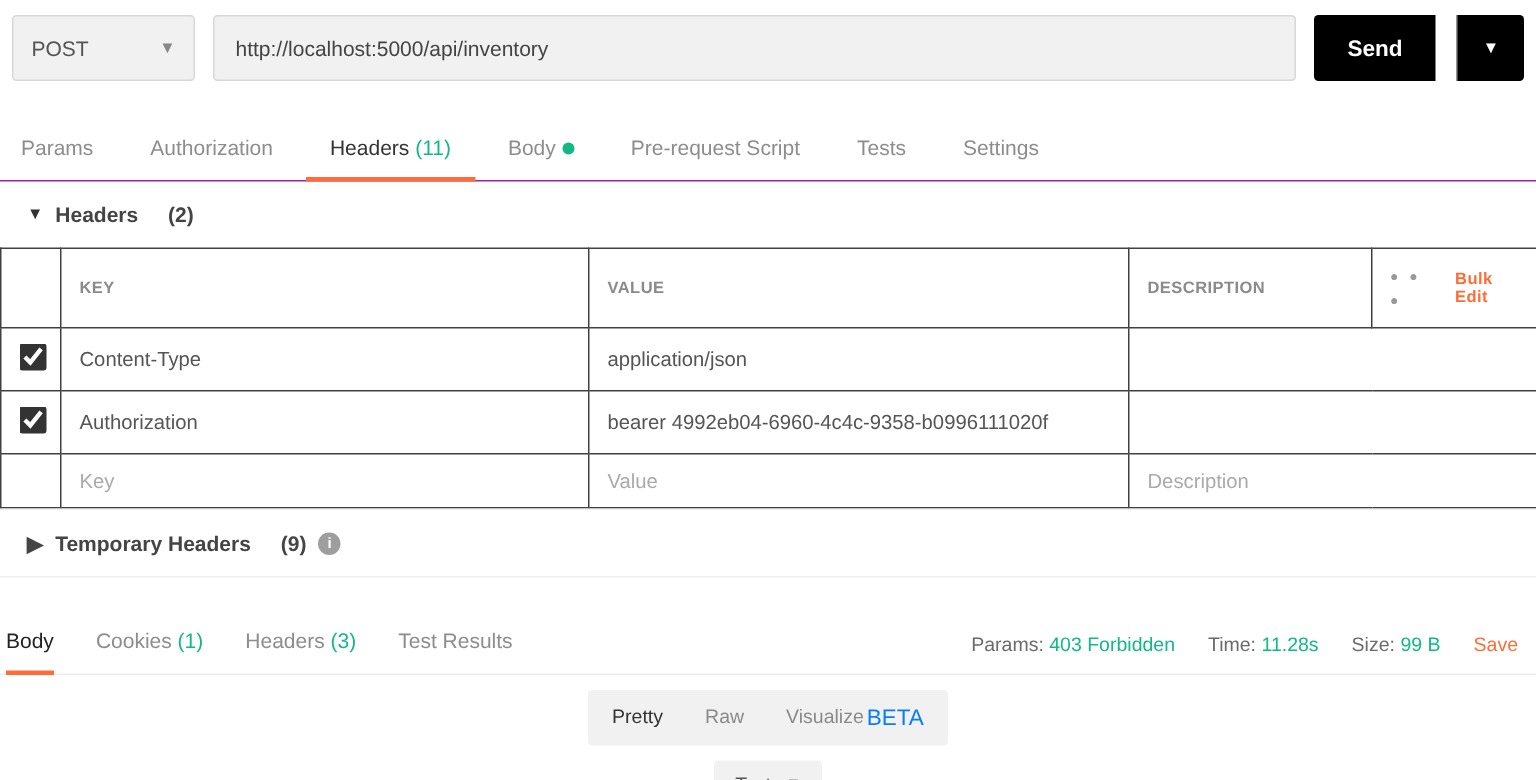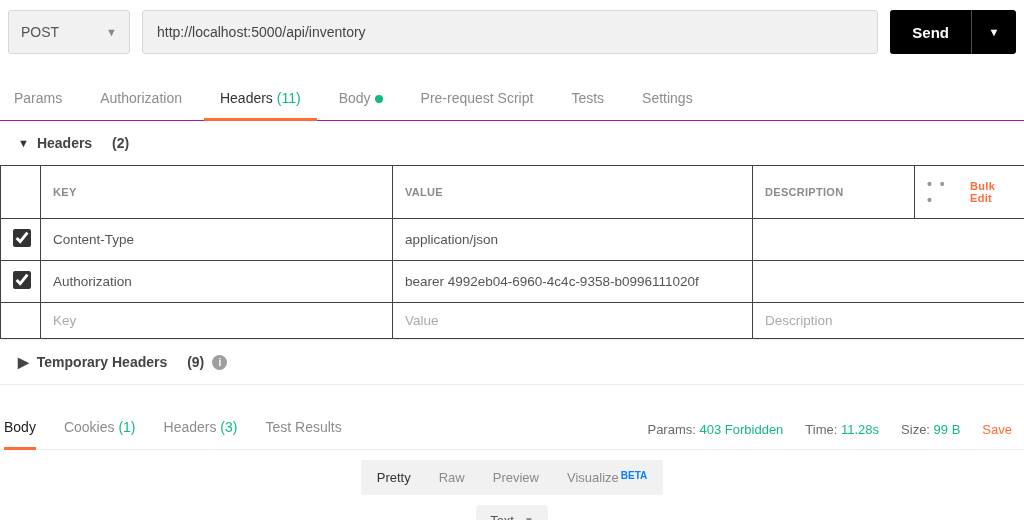--- a/index.html
+++ b/index.html
@@ -6,21 +6,21 @@
 body { background: #fff; color: #4a4a4a; font-size: 13px; width: 1024px; height: 520px; overflow: hidden; }
 
 
 .reqrow { display: flex; gap: 12px; padding: 10px 8px 12px 8px; align-items: stretch; }
 .method-select { width: 122px; background: #f1f1f1; border: 1px solid #d8d8d8; border-radius: 3px; display: flex; align-items: center; padding: 0 12px; color: #555; font-size: 14px; justify-content: space-between; cursor: pointer; }
 .method-select .chev { color: #888; font-size: 11px; }
 .url-input { flex: 1; background: #f1f1f1; border: 1px solid #d8d8d8; border-radius: 3px; display: flex; align-items: center; padding: 0 14px; color: #444; font-size: 14px; }
 .btn-send { display: flex; border-radius: 3px; overflow: hidden; }
 .btn-send button { background: #000000; color: #fff; border: none; font-size: 15px; font-weight: 600; padding: 4px 22px; cursor: pointer; }
 .btn-send .splitbtn { width: 32px; border-left: 1px solid rgba(255,255,255,0.3); display: flex; align-items: center; justify-content: center; font-size: 11px; }
-.reqrow > * { height: 44px; }
+.reqrow > * { height: 44px; gap: 14px; }
 
 
 .tabs { display: flex; gap: 34px; padding: 0 12px; border-bottom: 1px solid #a21caf; margin-top: 18px; }
 .tab { padding: 6px 2px 14px 2px; color: #8d8d8d; font-size: 14px; cursor: pointer; position: relative; }
 .tab .count { color: #12b886; }
 .tab .dot { display: inline-block; width: 8px; height: 8px; border-radius: 50%; background: #12b886; margin-left: 4px; vertical-align: middle; }
 .tab.active { color: #333; }
 .tab.active::after { content: ""; position: absolute; left: -14px; right: -14px; bottom: -1px; height: 3px; background: #ff6c37; }
 
 
@@ -50,21 +50,21 @@
 .rtab .count { color: #12b886; }
 .resp-status { margin-left: auto; display: flex; gap: 22px; color: #6a6a6a; font-size: 13px; }
 .resp-status .val { color: #12b886; }
 .save-link { color: #ff6c37; cursor: pointer; }
 
 
 .rtoolbar { display: flex; align-items: center; gap: 10px; padding: 10px 8px; flex-direction: column; }
 .seg { background: #f1f1f1; border-radius: 3px; display: flex; padding: 2px; }
 .seg .segbtn { padding: 8px 14px; color: #8a8a8a; font-size: 13px; cursor: pointer; border-radius: 2px; }
 .seg .segbtn.active { color: #333; }
-.beta { color: #0a7dff; font-size: 10px; font-weight: 700; vertical-align: top; margin-left: 2px; text-align: center; }
+.beta { color: #0a7dff; font-size: 15px; font-weight: 400; vertical-align: top; margin-left: 2px; text-align: center; }
 .drop { background: #f1f1f1; border-radius: 3px; padding: 8px 14px; color: #555; font-size: 13px; cursor: pointer; display: flex; align-items: center; gap: 10px; }
 .iconbtn { background: #f1f1f1; border-radius: 3px; padding: 8px 12px; cursor: pointer; height: 34px; display: flex; align-items: center; }
 .wrap-icon svg { stroke: #ff6c37; }
 
 
 .code { display: flex; border-top: 1px solid #eee; }
 .gutter { width: 66px; text-align: right; padding: 10px 18px 10px 0; color: #777; font-size: 13px; }
 .codebody { flex: 1; border-left: 1px solid #eee; min-height: 60px; }
 </style>
 </head>
@@ -173,21 +173,20 @@
     <span><span>Time:</span> <span class="val">11.28s</span></span>
     <span><span>Size:</span> <span class="val">99 B</span></span>
     <span class="save-link">Save</span>
   </div>
 </div>
 
 <div class="rtoolbar">
   <div class="seg">
     <div class="segbtn active">Pretty</div>
     <div class="segbtn">Raw</div>
-    <div class="segbtn">Preview</div>
     <div class="segbtn">
       <span>Visualize</span><span class="beta">BETA</span>
     </div>
   </div>
   <div class="drop">
     <span>Text</span>
     <span style="font-size:10px;color:#888;">▼</span>
   </div>
   <div class="iconbtn wrap-icon">
     <svg width="18" height="16" viewBox="0 0 18 16" fill="none">

